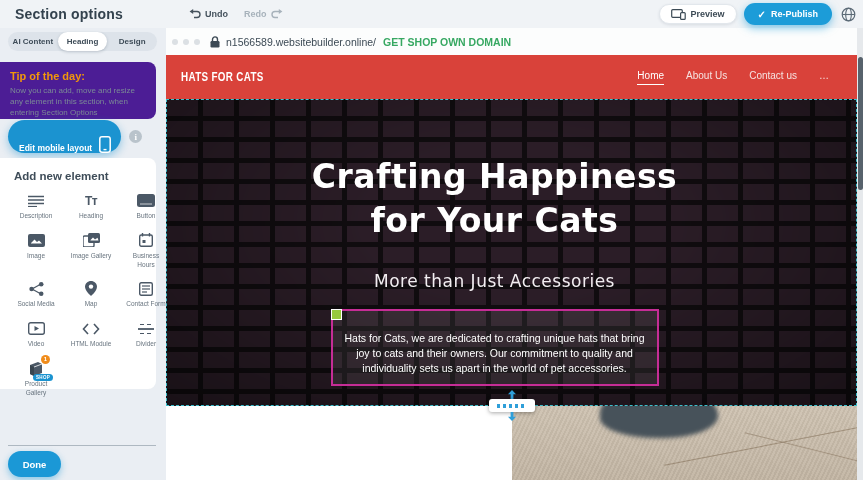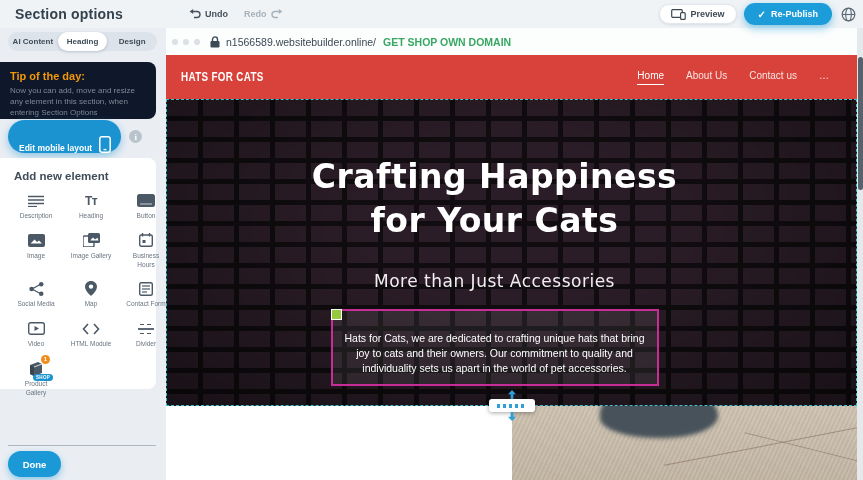--- a/index.html
+++ b/index.html
@@ -17,21 +17,21 @@
   .btn-preview { display:flex; align-items:center; gap:5px; height:20px; padding:0 11px; border-radius:11px; background:#fff; border:1px solid #e2e7ec; box-shadow:0 1px 3px rgba(40,60,80,.12); font-family:inherit; font-size:9px; font-weight:bold; color:#3c4a55; cursor:pointer; }
   .btn-republish { display:flex; align-items:center; gap:5px; height:22px; padding:0 14px; border-radius:12px; background:#1c9cd8; border:none; box-shadow:0 3px 8px rgba(28,156,216,.55); font-family:inherit; font-size:9px; font-weight:bold; color:#fff; cursor:pointer; }
   .check { font-size:10px; }
   .btn-globe { width:18px; height:18px; border-radius:50%; background:none; border:none; display:flex; align-items:center; justify-content:center; cursor:pointer; color:#5b6era; color:#5b6a76; }
 
   
   .sidebar { position:absolute; top:28px; left:0; width:166px; height:452px; background:#eaeef3; z-index:20; }
   .tabs { position:absolute; top:4px; left:8px; width:149px; height:19px; background:#dde3ea; border-radius:10px; display:flex; align-items:center; }
   .tab { flex:1; height:19px; border:none; background:none; border-radius:10px; font-family:inherit; font-size:8px; font-weight:bold; color:#3e4c58; cursor:pointer; }
   .tab.active { background:#fff; box-shadow:0 1px 3px rgba(40,60,80,.25); }
-  .tip-card { position:absolute; top:34px; left:0; width:156px; height:57px; background:#0f172a; border-radius:0 8px 8px 0; padding:8px 10px; }
+  .tip-card { position:absolute; top:34px; left:0; width:156px; height:57px; background:#4c1d95; border-radius:0 8px 8px 0; padding:8px 10px; }
   .tip-card h3 { font-size:11px; color:#f2980a; font-weight:bold; margin-bottom:4px; }
   .tip-card p { font-size:8px; line-height:1.35; color:#7b8a96; }
   .mobile-row { position:absolute; top:92px; left:8px; display:flex; align-items:center; gap:8px; }
   .btn-mobile { display:flex; align-items:flex-end; gap:7px; height:33px; padding:0 10px 0 11px; border-radius:17px; background:#1b93d0; border:none; box-shadow:0 3px 8px rgba(27,147,208,.45); font-family:inherit; font-size:8.5px; font-weight:bold; color:#fff; cursor:pointer; }
   .info-dot { width:13px; height:13px; border-radius:50%; background:#b9c3cb; color:#fff; font-size:9px; font-weight:bold; font-family:"Liberation Serif", serif; display:flex; align-items:center; justify-content:center; cursor:pointer; }
   .add-card { position:absolute; top:130px; left:0; width:156px; height:231px; background:#fff; border-radius:0 8px 8px 0; padding:12px 8px 0 14px; }
   .add-card h2 { font-size:11.5px; font-weight:600; color:#3f4d59; margin-bottom:10px; }
   .el-grid { display:grid; grid-template-columns:44px 44px 44px; column-gap:1px; row-gap:9px;gap:11px; }
   .el-item { display:flex; flex-direction:column; align-items:center; cursor:pointer; }
   .el-icon { height:17px; display:flex; align-items:center; justify-content:center; color:#4b5866; position:relative; }

